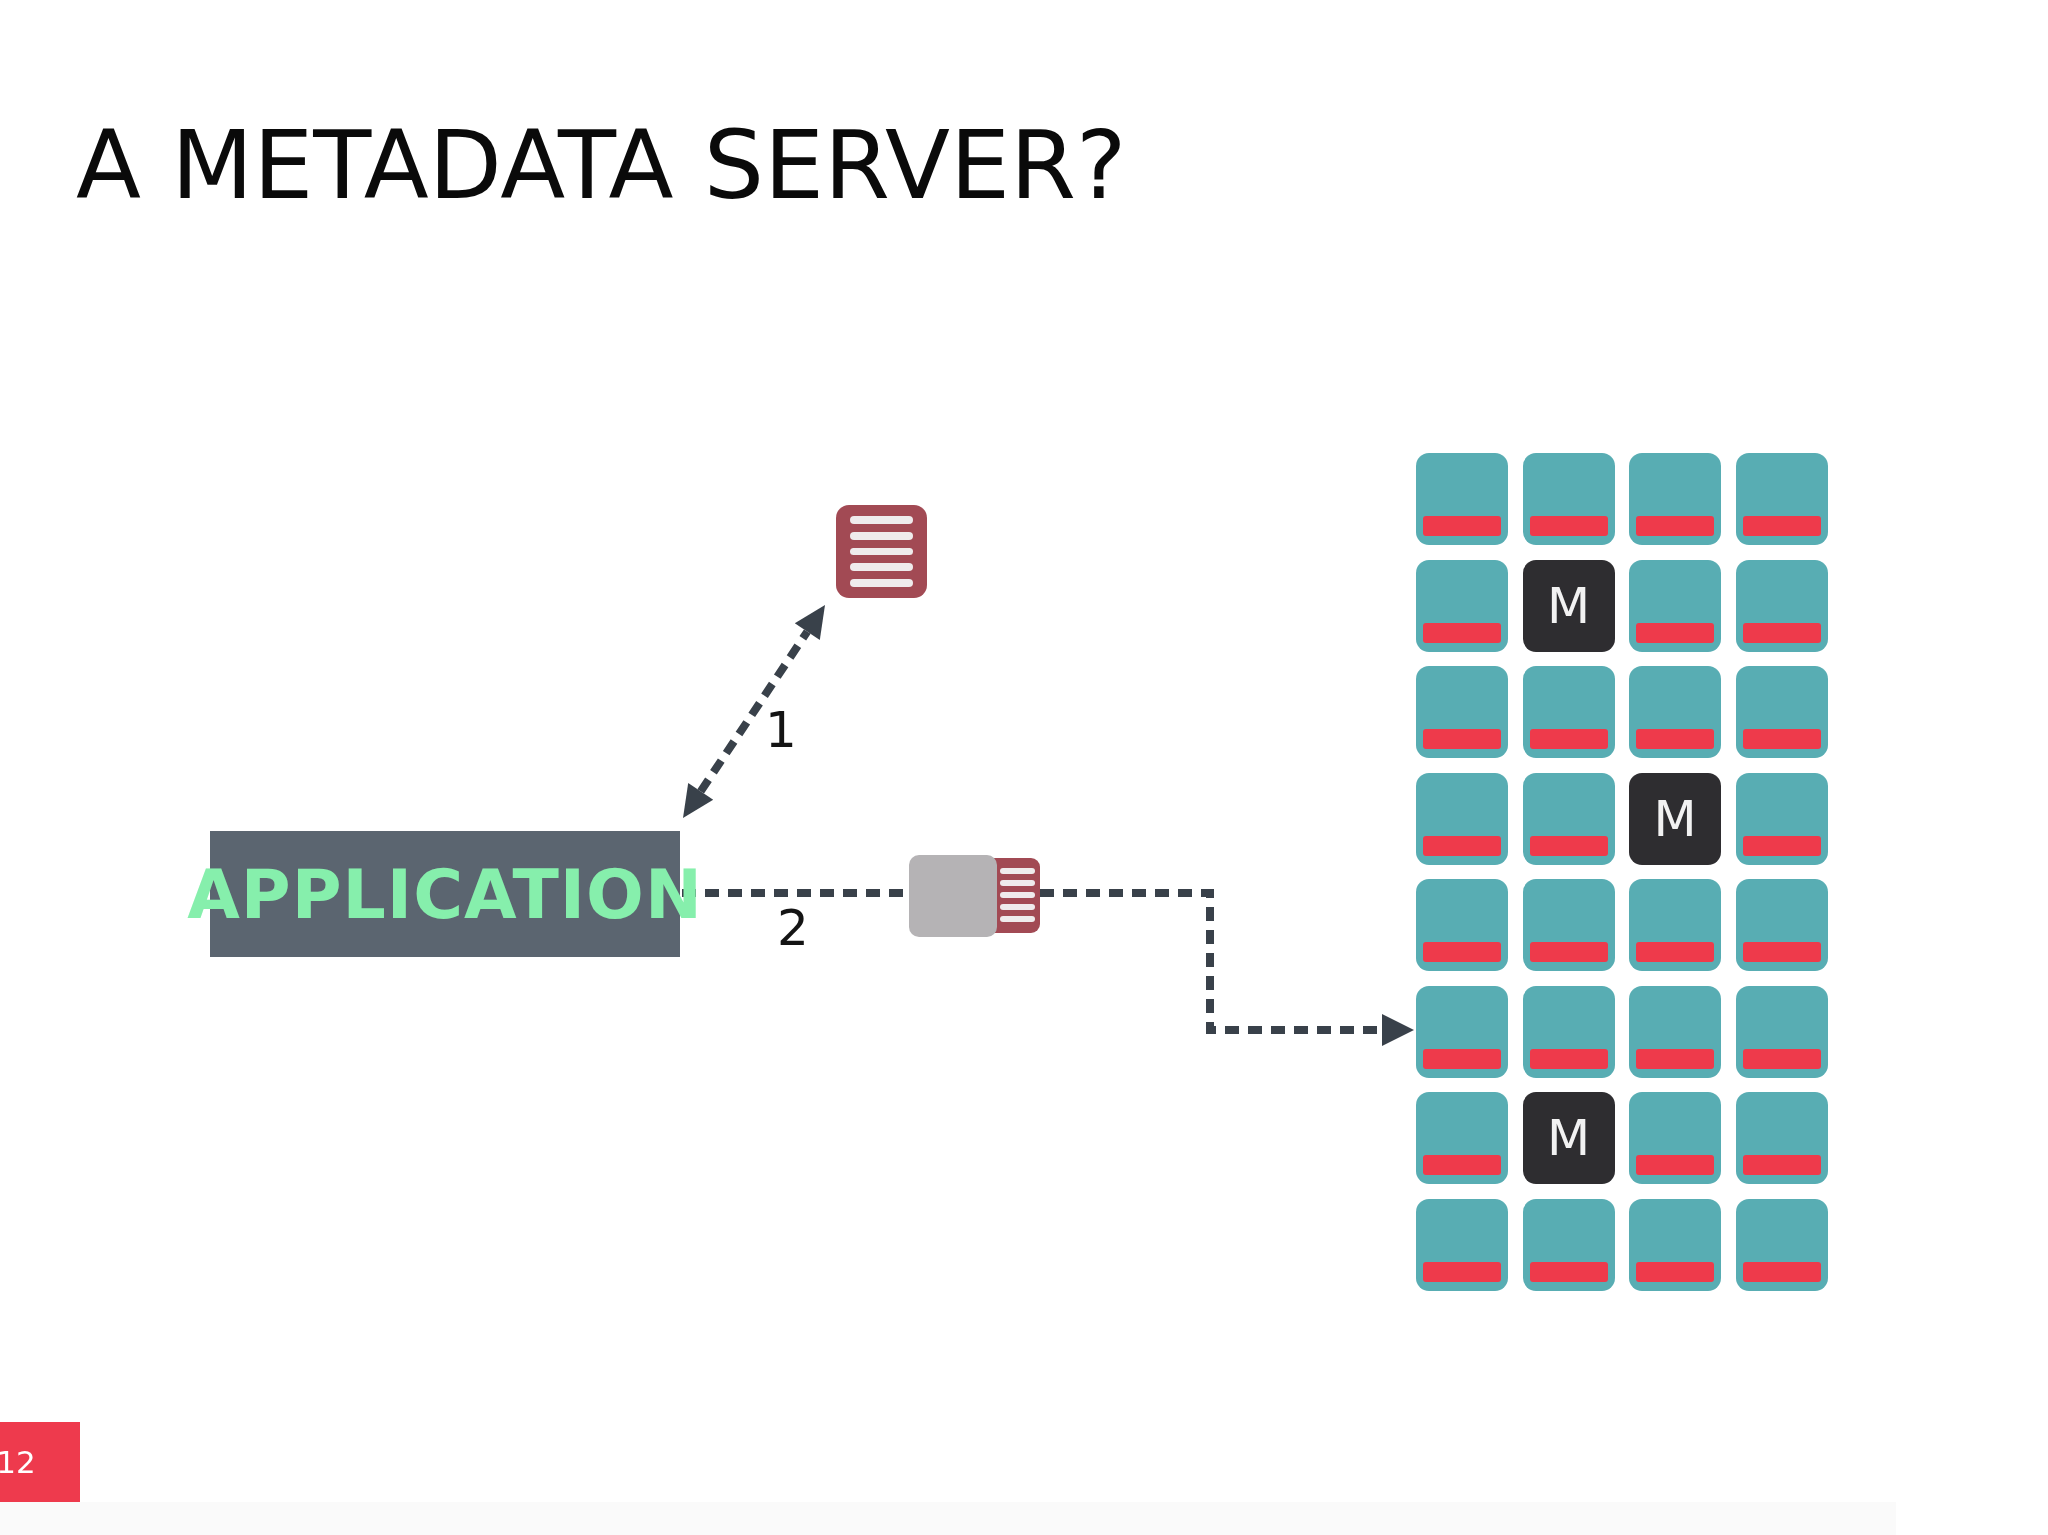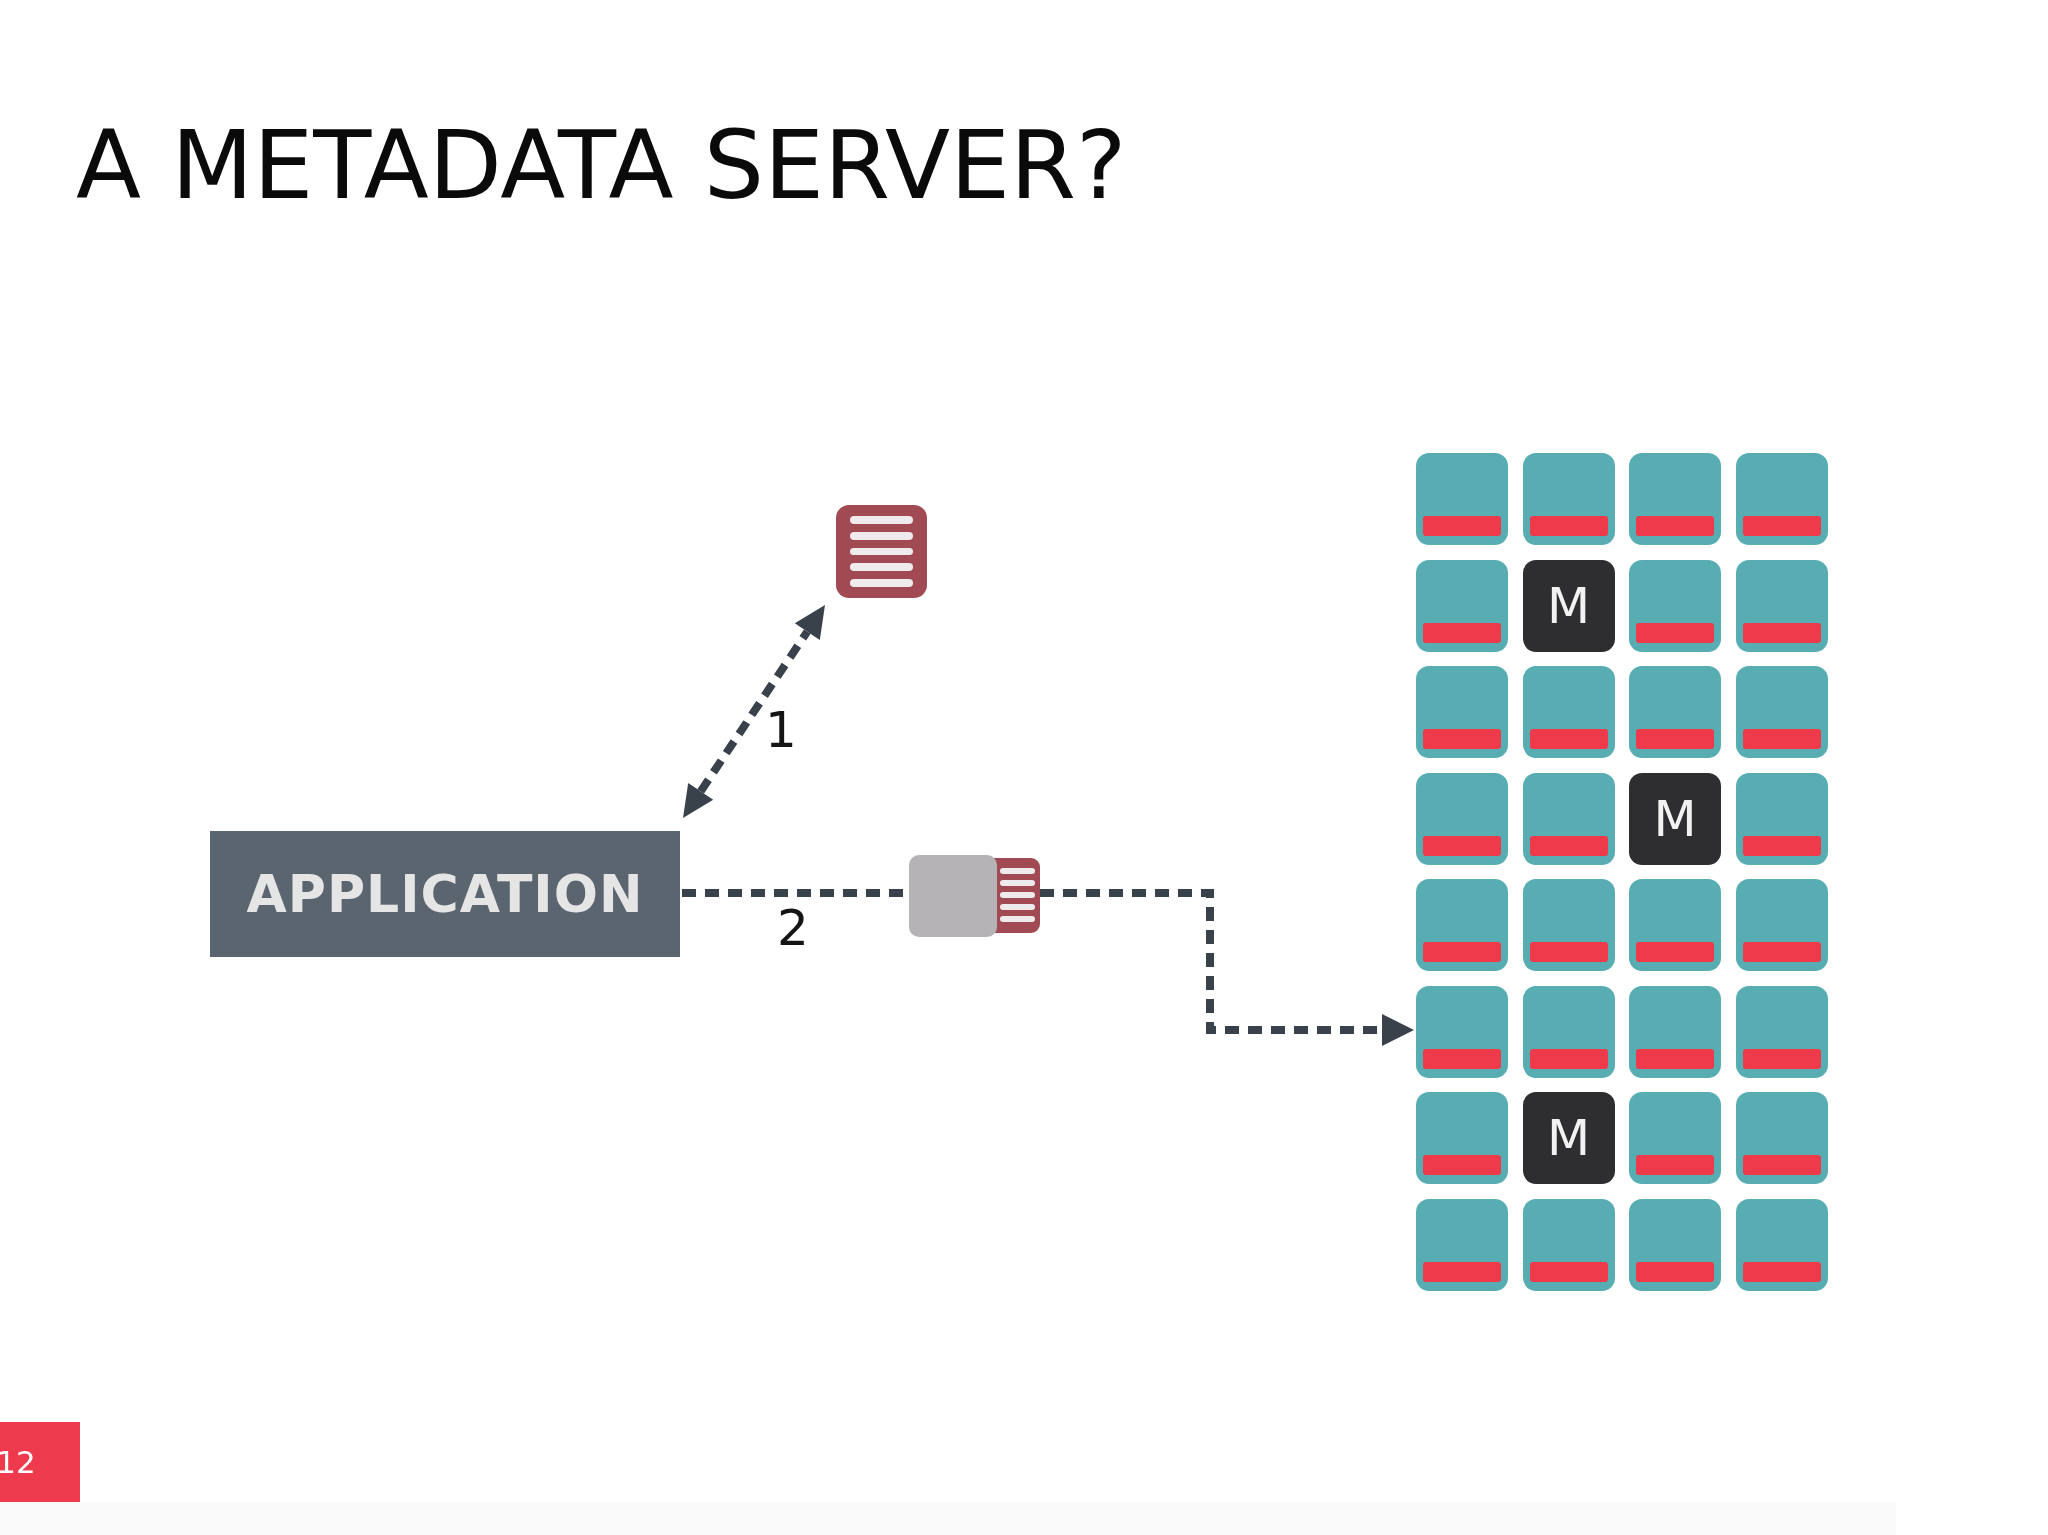--- a/index.html
+++ b/index.html
@@ -12,21 +12,21 @@
     font-weight:400;color:var(--title-black);white-space:nowrap;letter-spacing:0;
   }
   .diagram-svg{position:absolute;left:0;top:0;width:2048px;height:1535px;}
   .dashed{stroke:var(--dash);stroke-width:8;fill:none;stroke-dasharray:14 9;}
   .ahead{fill:var(--dash);stroke:none;}
   .app-box{
     position:absolute;left:210px;top:831px;width:470px;height:126px;
     background:var(--slate);display:flex;align-items:center;justify-content:center;
   }
   .app-box span{
-    color:#e5e5e5;font-weight:700;font-size:52px;letter-spacing:1px;white-space:nowrap;
+    color:#86efac;font-weight:700;font-size:68px;letter-spacing:1px;white-space:nowrap;
   }
   .step-label{
     position:absolute;color:#141414;font-size:50px;line-height:1;
   }
   .step-1{left:765px;top:705px;}
   .step-2{left:777px;top:903px;}
   .meta-icon{
     position:absolute;left:836px;top:505px;width:91px;height:93px;
     background:var(--maroon);border-radius:13px;box-sizing:border-box;
     padding:11px 14px;display:flex;flex-direction:column;justify-content:flex-start;gap:8px;

